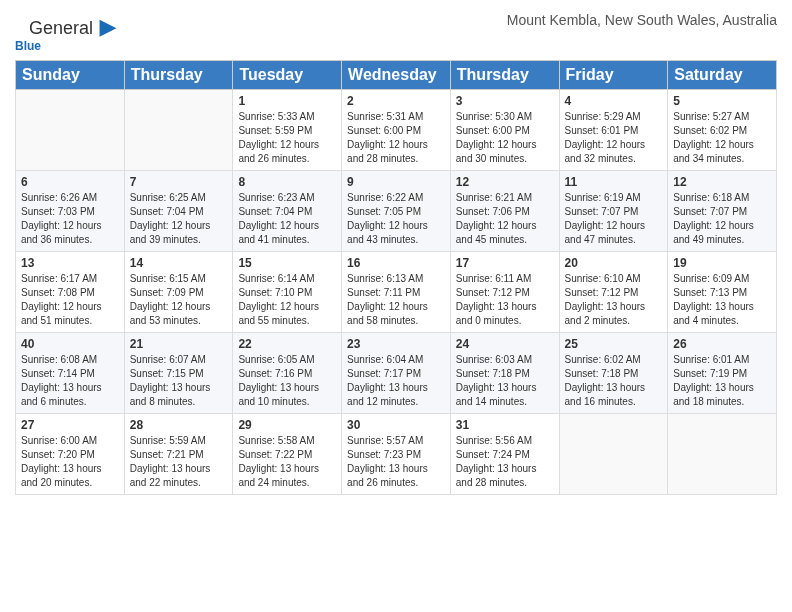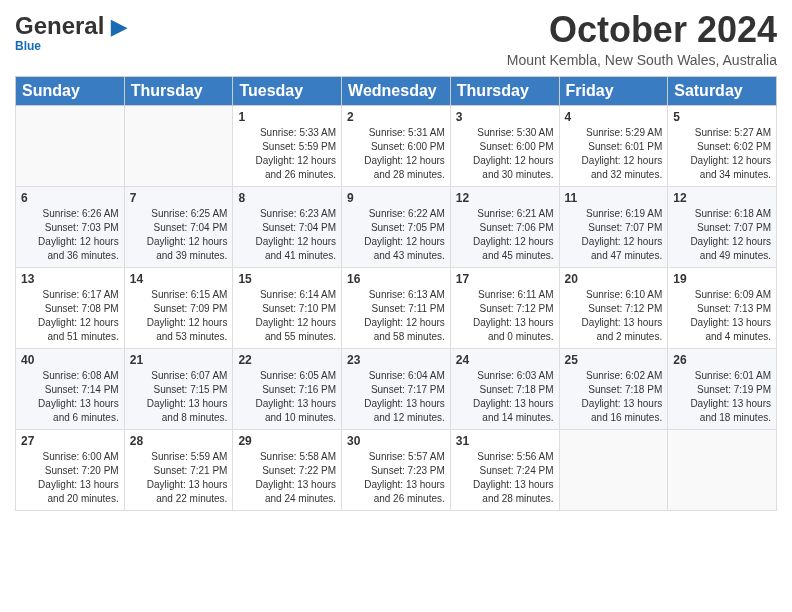--- a/index.html
+++ b/index.html
@@ -16,24 +16,25 @@
       align-items: flex-start;
       margin-bottom: 8px;
     }
     .logo {
       display: flex;
       flex-direction: column;
       align-items: flex-start;
       margin-top: 4px;
     }
     .logo-general {
-      font-size: 24px;
-      font-weight: bold;
+      font-size: 18px;
+      font-weight: normal;
       color: #333;
       line-height: 1;
+      margin-left: 14px;
     }
     .logo-blue {
       font-size: 12px;
       font-weight: bold;
       color: #1a6bb5;
       line-height: 1;
     }
     .logo-bird {
       color: #1a6bb5;
       font-size: 22px;
@@ -89,41 +90,39 @@
       font-weight: bold;
       font-size: 12px;
       display: block;
       margin-bottom: 2px;
       color: #333;
     }
     .day-info {
       color: #333;
       font-size: 10px;
       line-height: 1.4;
-      text-align: right;
     }
     .empty-cell {
       background: #f9f9f9 !important;
     }
   </style>
 </head>
 <body>
 
 <div class="header">
   <div class="logo">
     <div class="logo-top">
       <div>
         <span class="logo-general">General</span>
         <span class="logo-bird">▶</span>
       </div>
     </div>
     <span class="logo-blue">Blue</span>
   </div>
   <div class="title-block">
-    <div class="title-month">October 2024</div>
     <div class="title-location">Mount Kembla, New South Wales, Australia</div>
   </div>
 </div>
 
 <table class="calendar">
   <thead>
     <tr>
       <th>Sunday</th>
       <th>Thursday</th>
       <th>Tuesday</th>

